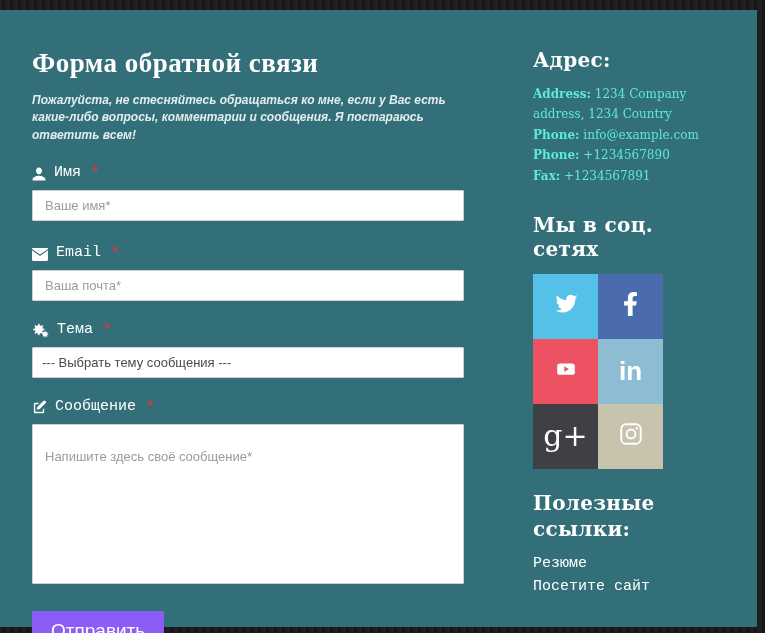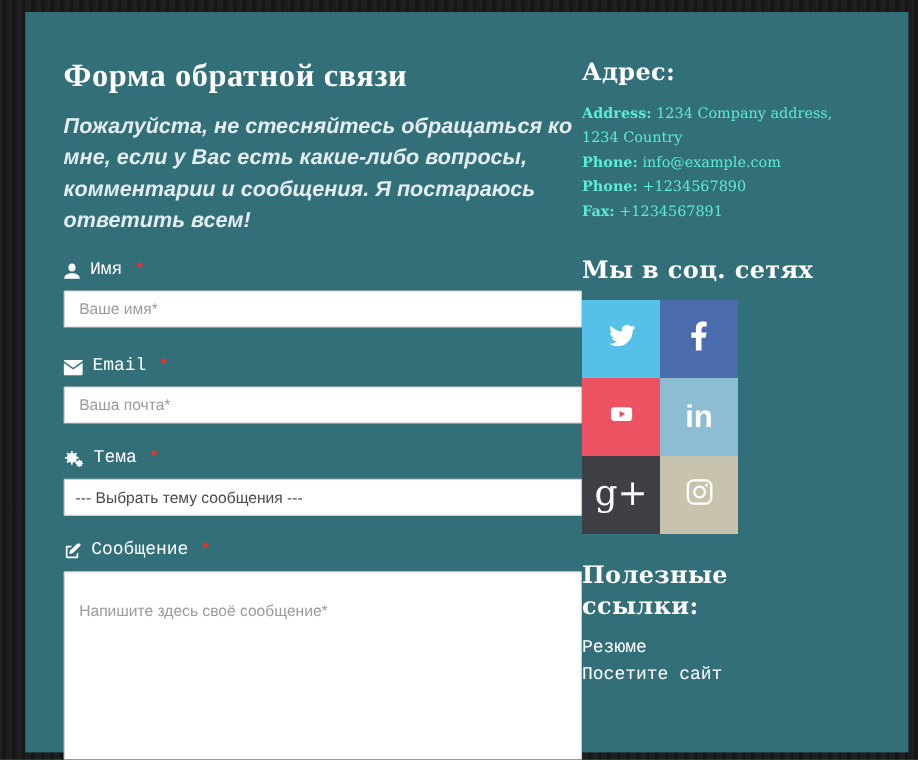--- a/index.html
+++ b/index.html
@@ -3,41 +3,42 @@
 <meta charset="utf-8">
 <style>
   * { margin:0; padding:0; box-sizing:border-box; }
   html,body { width:765px; height:633px; overflow:hidden; }
   body {
     background-color:#1b1b1b;
     background-image:repeating-linear-gradient(90deg, rgba(255,255,255,.025) 0 2px, rgba(0,0,0,.18) 2px 5px, rgba(255,255,255,.012) 5px 8px);
     font-family:"Liberation Sans", sans-serif;
   }
   .panel {
-    margin:10px 8px 6px 21px;
+    margin:10px 8px 6px 0;
     height:617px;
     background:#336f79;
     padding:38px 32px 0 32px;
     display:flex;
+    gap:69px;
   }
   .left-col { width:432px; flex:none; }
   .right-col { flex:1; min-width:0; }
 
   .form-title {
     font-family:"Liberation Serif", serif;
     font-weight:700;
     font-size:27px;
     color:#ffffff;
     letter-spacing:.5px;
   }
   .form-subtitle {
     margin-top:13px;
     font-style:italic;
     font-weight:700;
-    font-size:18px;
+    font-size:12px;
     line-height:1.45;
     color:#e3edee;
   }
   .field-label {
     margin-top:20px;
     display:flex;
     align-items:flex-end;
     gap:8px;
     color:#ffffff;
     font-family:Liberation Mono, monospace;

